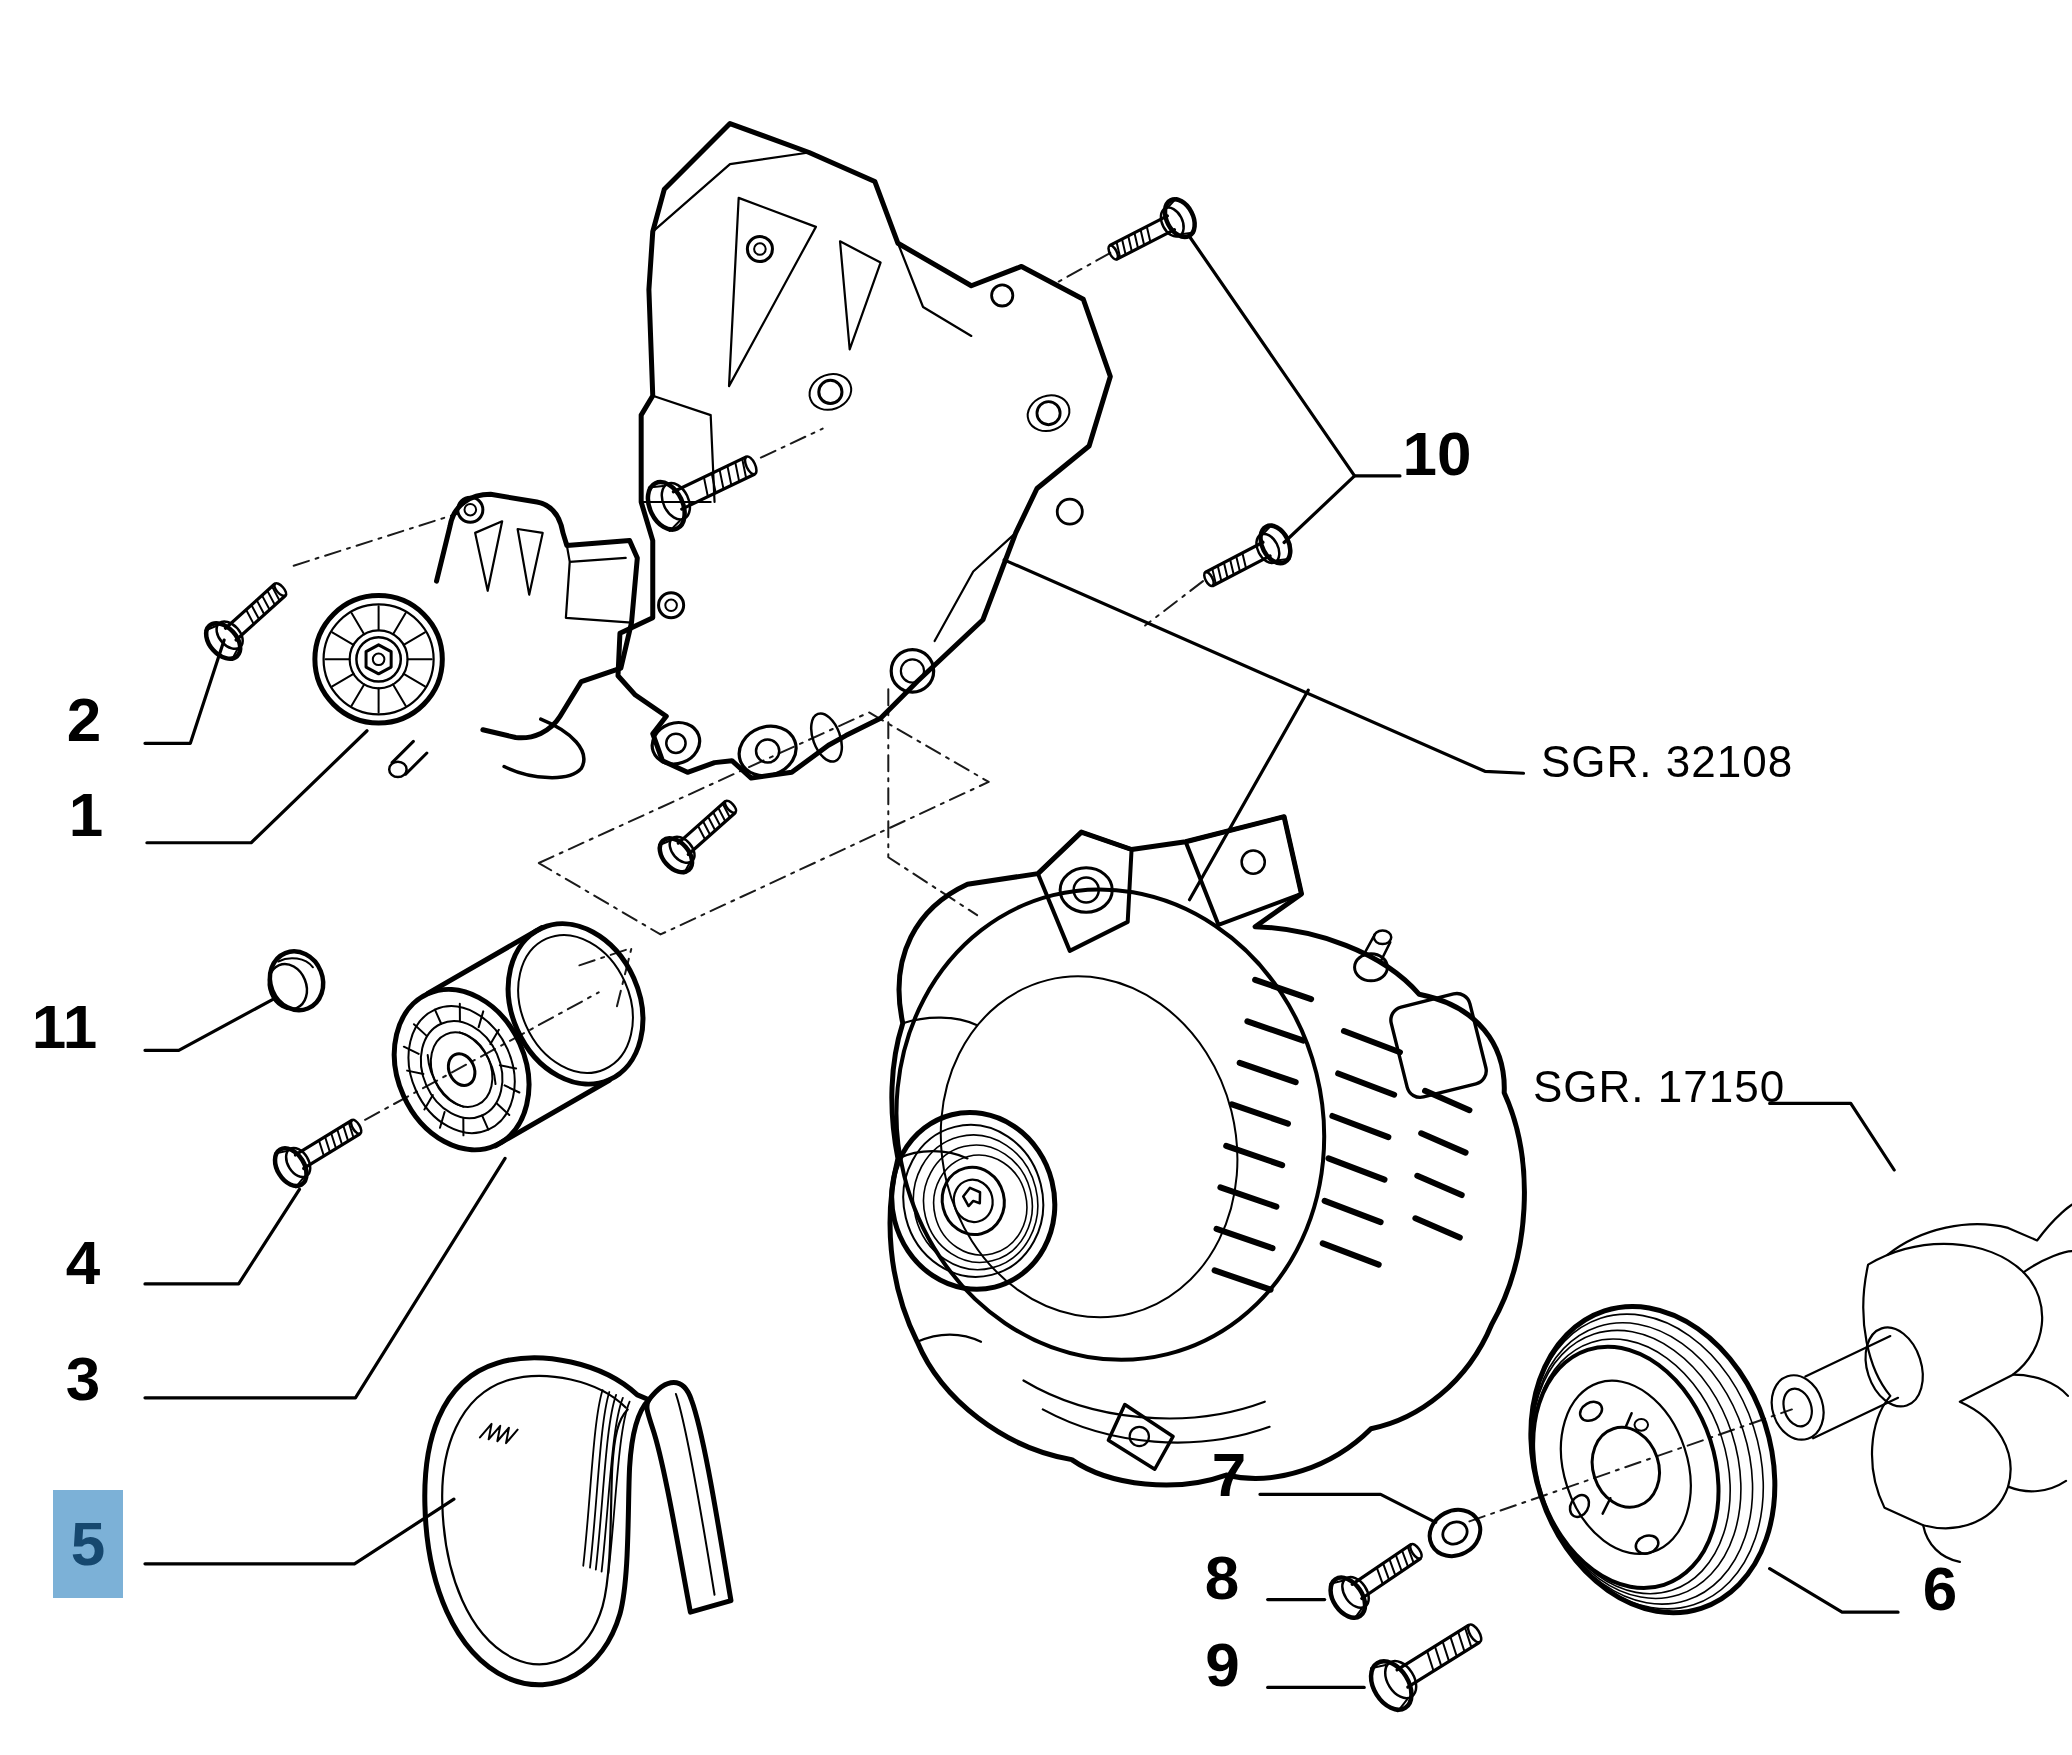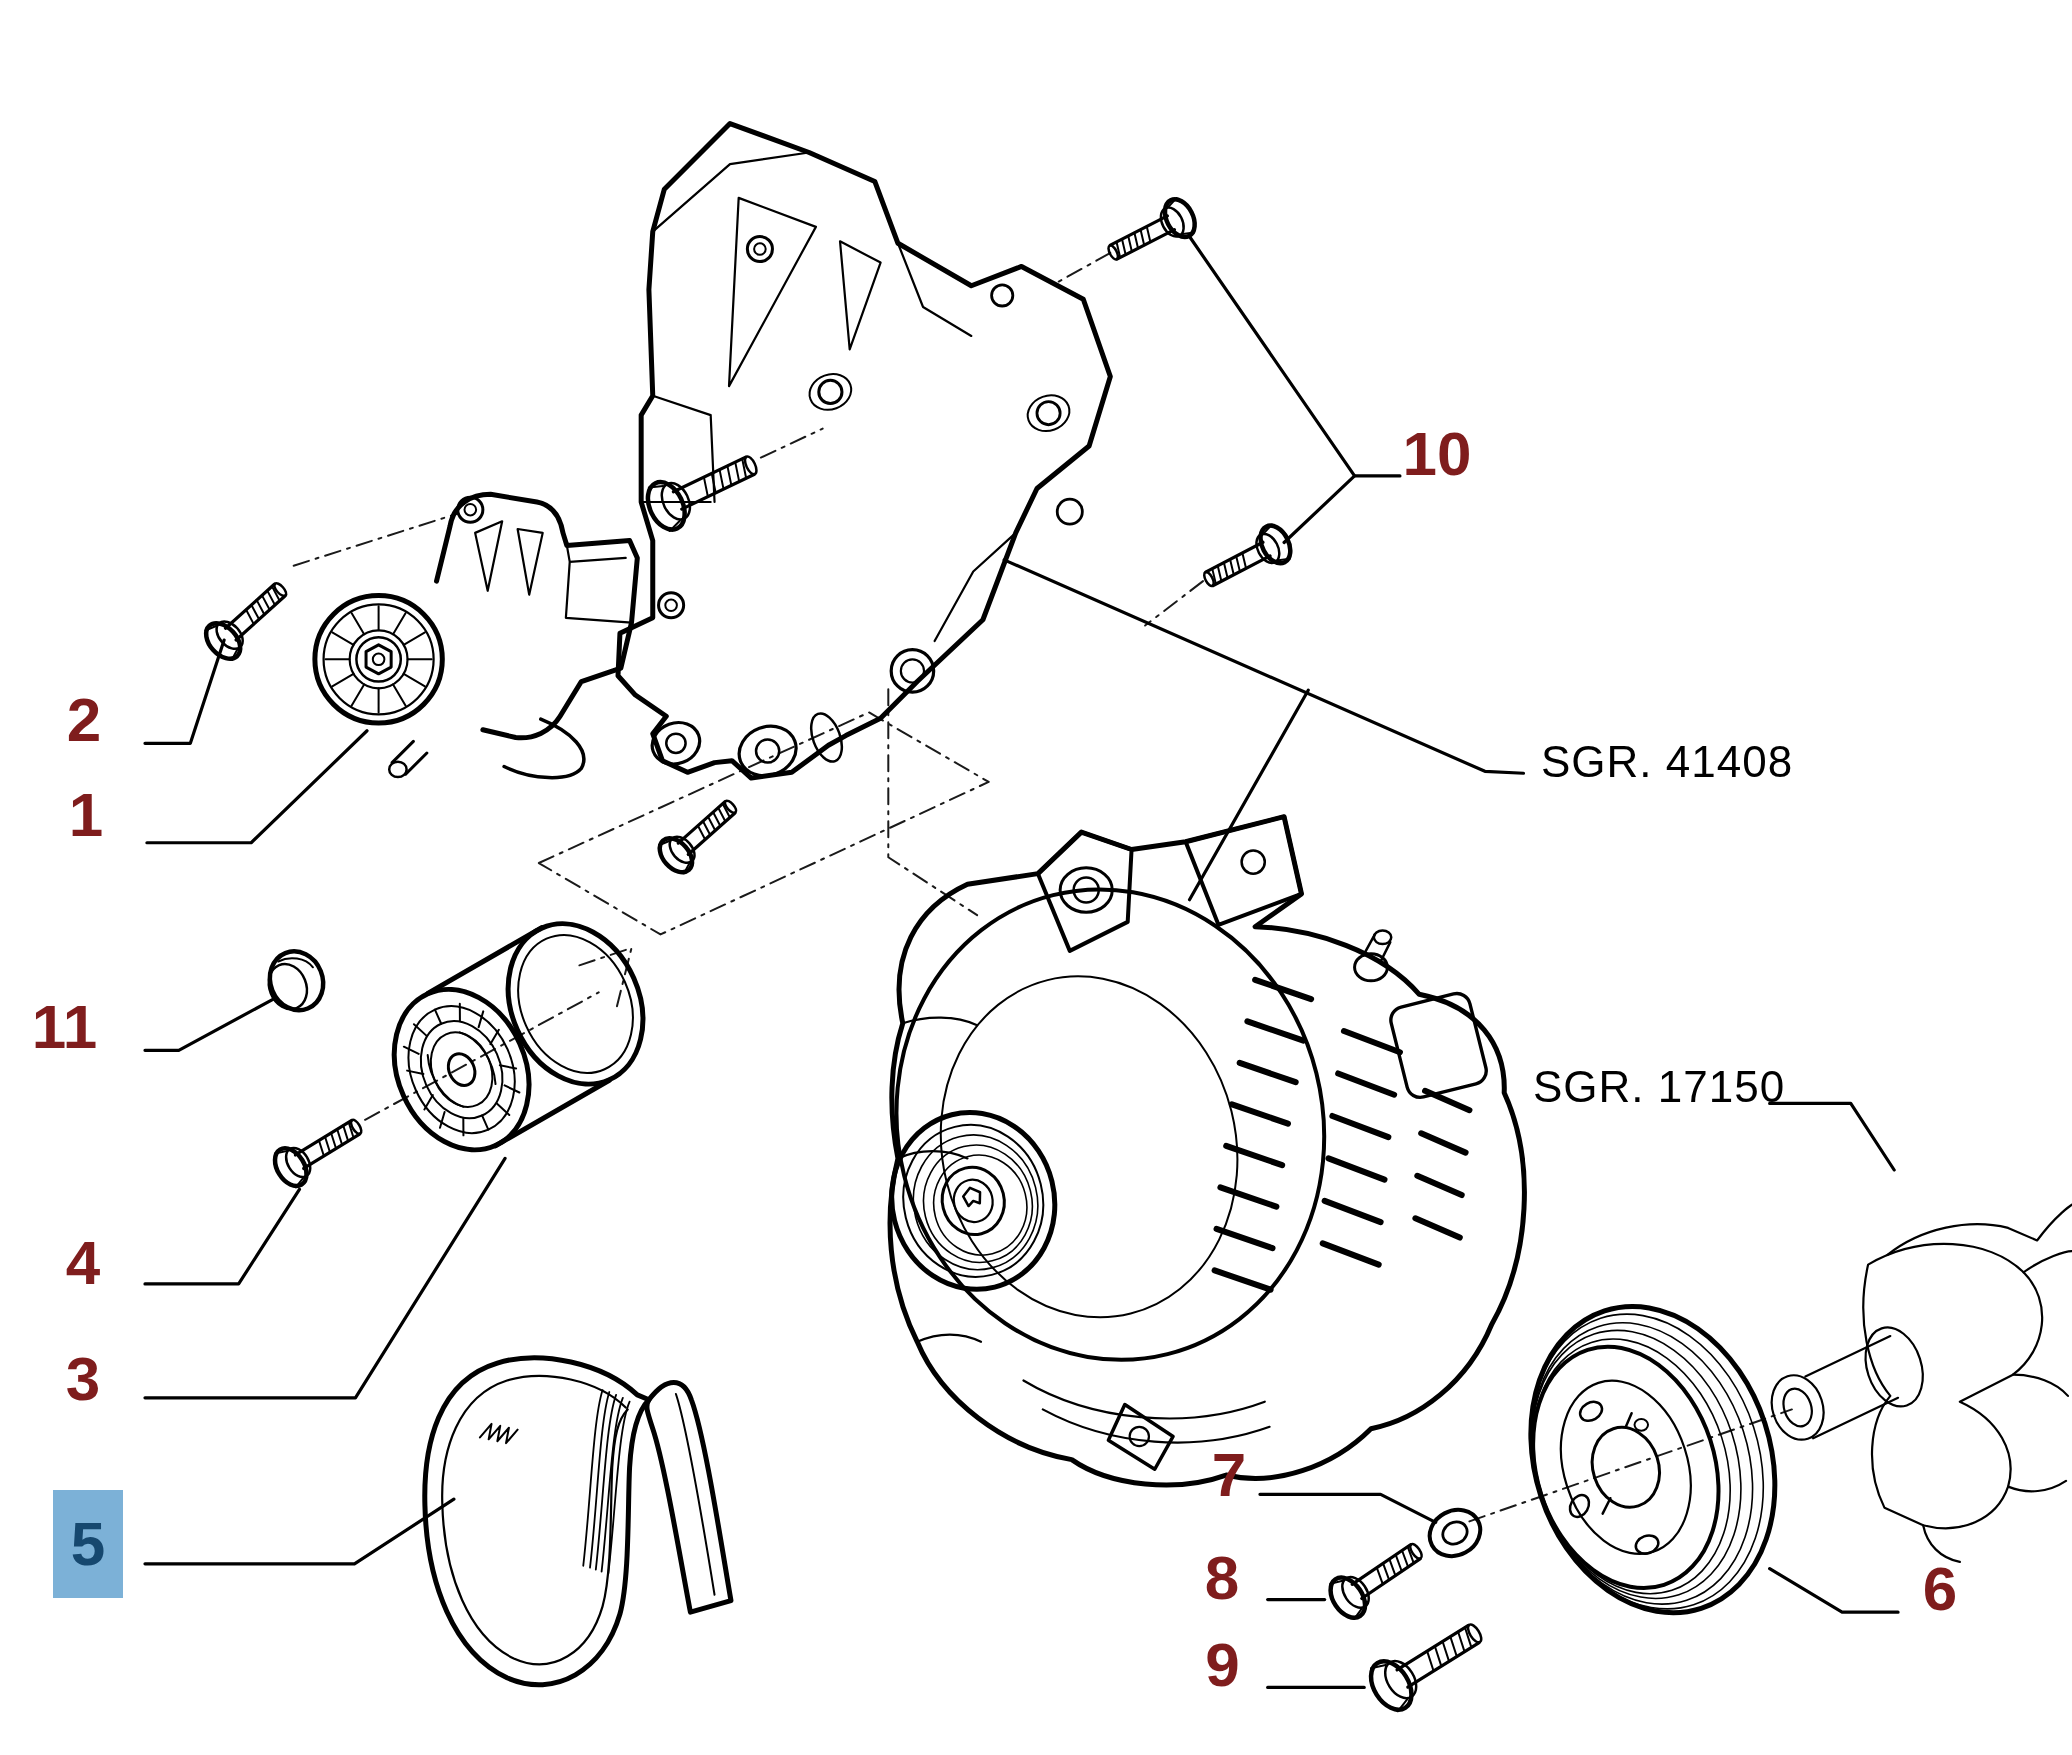--- a/index.html
+++ b/index.html
@@ -5,21 +5,21 @@
   html,body{margin:0;padding:0;background:#e8e8e8;}
   .stage{
     position:relative;width:2072px;height:1755px;background:#ffffff;
     font-family:"Liberation Sans",sans-serif;overflow:hidden;
   }
   .stage svg{position:absolute;left:0;top:0;}
   .callout{
     position:absolute;
     font-family:"Liberation Sans",sans-serif;
     font-weight:bold;font-size:62px;line-height:1;
-    color:#7f1d1d;
+    color:#000000;
     user-select:none;cursor:pointer;
     text-align:center;
   }
   .callout.hl{
     width:70px;height:108px;
     display:flex;align-items:center;justify-content:center;
     background:#7cb1d7;color:#16486f;
   }
   .ref{
     position:absolute;
@@ -272,17 +272,17 @@
 <div class="callout" style="left:60px;top:1348px;width:46px;">3</div>
 <div class="callout" style="left:60px;top:1232px;width:46px;">4</div>
 <div class="callout hl" style="left:53px;top:1490px;">5</div>
 <div class="callout" style="left:1910px;top:1558px;width:60px;">6</div>
 <div class="callout" style="left:1205px;top:1444px;width:48px;">7</div>
 <div class="callout" style="left:1201px;top:1547px;width:42px;">8</div>
 <div class="callout" style="left:1201px;top:1634px;width:43px;">9</div>
 <div class="callout" style="left:1402px;top:423px;width:70px;">10</div>
 <div class="callout" style="left:29px;top:996px;width:71px;">11</div>
 
-<div class="ref" style="left:1541px;top:740px;">SGR. 41408</div>
+<div class="ref" style="left:1541px;top:740px;">SGR. 32108</div>
 <div class="ref" style="left:1533px;top:1065px;">SGR. 17150</div>
 
 </div>
 
 
 </body></html>

